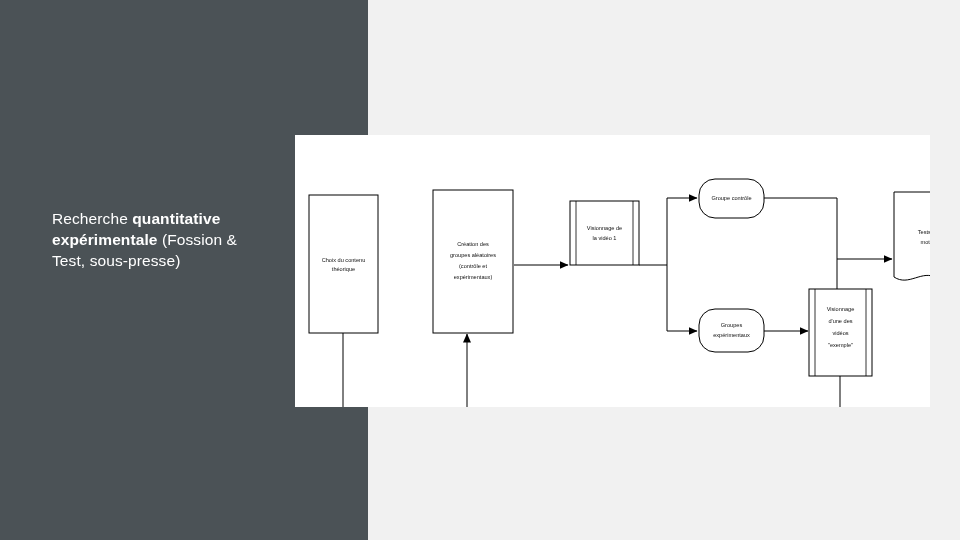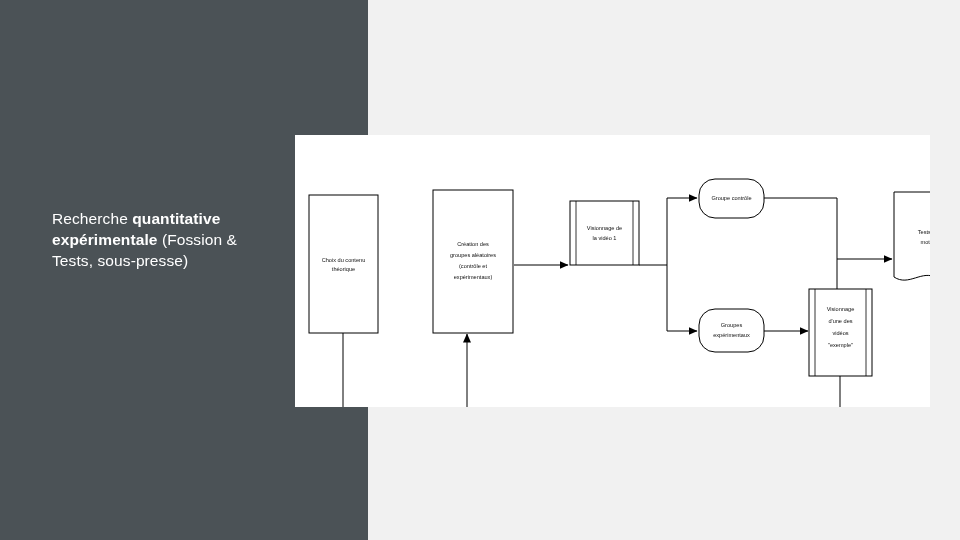--- a/index.html
+++ b/index.html
@@ -88,21 +88,21 @@
 </head>
 <body>
 
 <div id="slide">
 
   <div id="left-panel"></div>
 
   <div id="caption">
     <span class="n">Recherche </span><span class="b">quantitative</span><br>
     <span class="b">expérimentale</span><span class="n"> (Fossion &amp;</span><br>
-    <span class="n">Tests, sous-presse)</span>
+    <span class="n">Test, sous-presse)</span>
   </div>
 
   <div id="diagram-panel">
     <svg id="diagram-svg" width="635" height="272" viewBox="0 0 635 272" xmlns="http://www.w3.org/2000/svg">
 
       <defs>
         <marker id="arrow" markerWidth="7" markerHeight="6" refX="6.5" refY="3" orient="auto" markerUnits="userSpaceOnUse">
           <path d="M0,0 L7,3 L0,6 z" fill="#000000"></path>
         </marker>
         <marker id="arrowbold" markerWidth="9" markerHeight="8" refX="8.5" refY="4" orient="auto" markerUnits="userSpaceOnUse">

